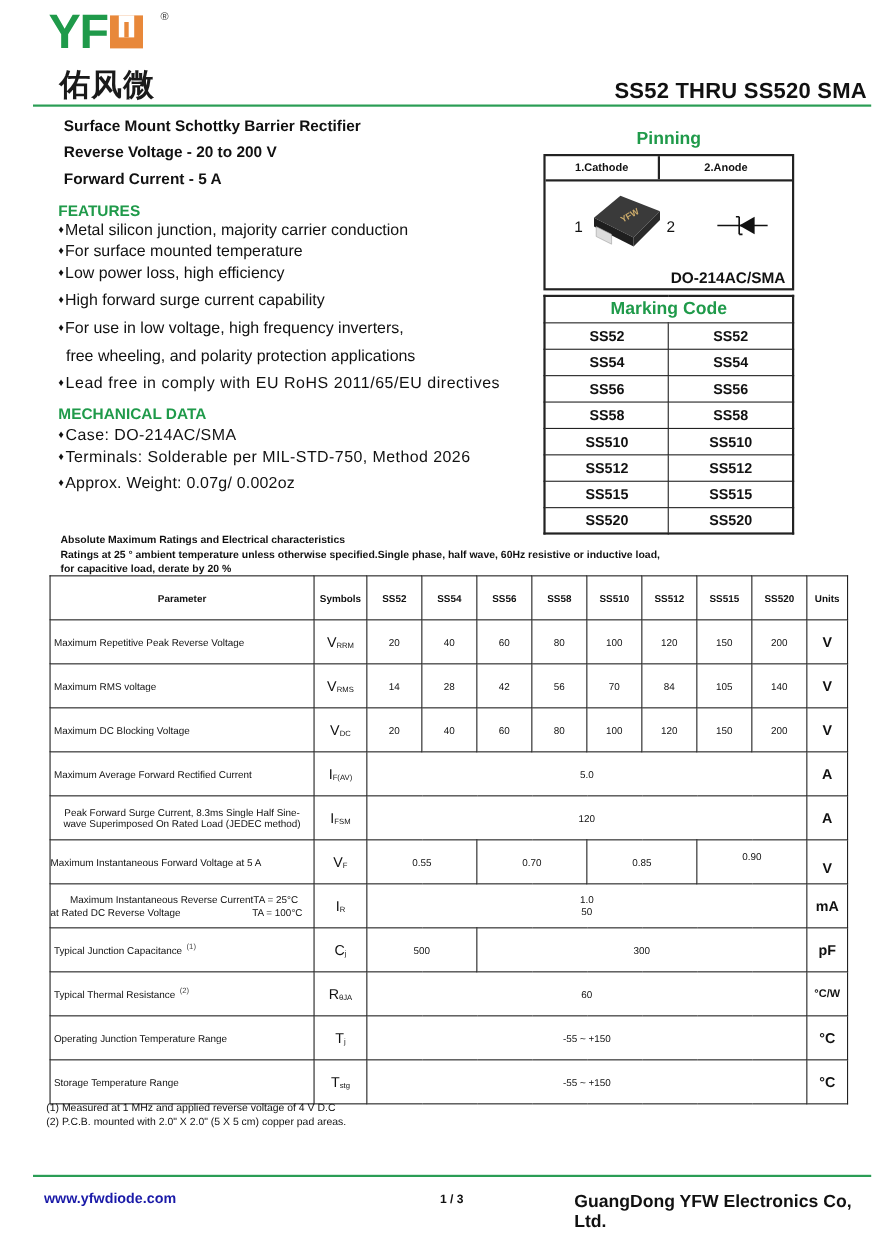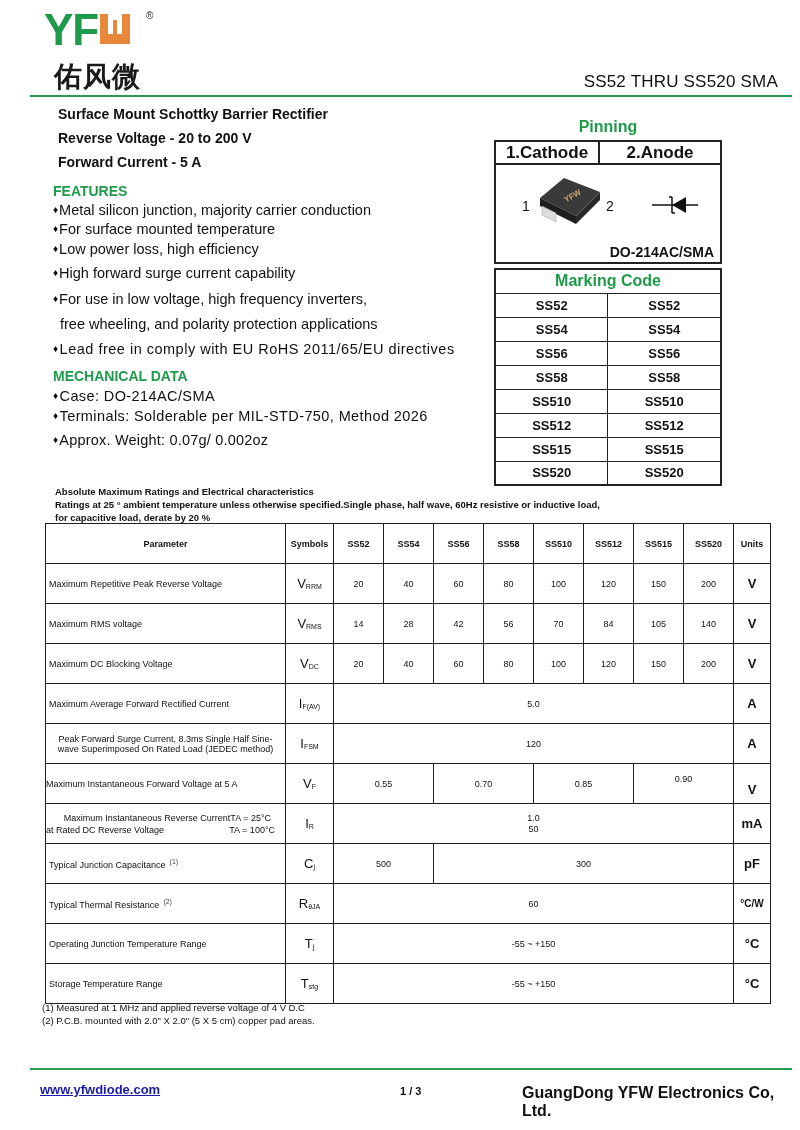--- a/index.html
+++ b/index.html
@@ -8,34 +8,34 @@
   .abs { position: absolute; }
 
   
   .logo-latin { left: 44px; top: 8px; font-size: 44px; font-weight: bold; letter-spacing: -1px; line-height: 1; }
   .logo-latin .g { color: #1f9a4a; }
   .logo-u { display: inline-block; width: 30px; height: 30px; vertical-align: top; margin-top: 6px; margin-left: 2px; position: relative; background: #e8883a; }
   .logo-u::after { content: ""; position: absolute; left: 8px; top: 0; width: 14px; height: 20px; background: #fff; }
   .logo-u::before { content: ""; position: absolute; left: 13px; top: 6px; width: 4px; height: 14px; background: #e8883a; z-index: 2; }
   .logo-reg { left: 146px; top: 10px; font-size: 10px; color: #333; }
   .logo-cn { left: 54px; top: 58px; font-size: 28px; font-weight: bold; font-family: "DejaVu Sans", sans-serif; letter-spacing: 1px; color: #1a1a1a; }
-  .title { right: 22px; top: 72px; font-size: 17px; font-weight: normal; letter-spacing: 0.2px; }
+  .title { right: 12px; top: 72px; font-size: 20px; font-weight: bold; letter-spacing: 0.2px; }
   .hr-top { left: 30px; top: 95px; width: 762px; height: 2px; background: #2a9d55; }
 
   .sub { left: 58px; font-size: 14px; font-weight: bold; }
 
   .sec-title { left: 53px; font-size: 14px; font-weight: bold; color: #1f9a4a; }
   .bullet { left: 53px; font-size: 14.5px; white-space: nowrap; }
   .bullet .dia { display: inline-block; font-size: 10px; vertical-align: 2px; margin-right: 1px; }
 
   
   .pin-title { left: 494px; width: 228px; top: 118px; text-align: center; font-size: 16px; font-weight: bold; color: #1f9a4a; }
   .pin-box { left: 494px; top: 140px; width: 228px; height: 124px; border: 2px solid #222; }
   .pin-head { display: flex; height: 23px; border-bottom: 2px solid #222; }
-  .pin-head div { flex: 1; text-align: center; font-size: 17px; font-weight: bold; line-height: 21px; }
+  .pin-head div { flex: 1; text-align: center; font-size: 10px; font-weight: bold; line-height: 21px; }
   .pin-head div:first-child { border-right: 2px solid #222; flex: 0 0 104px; }
   .pkg-label { right: 6px; bottom: 2px; font-size: 14px; font-weight: bold; }
 
   
   .mark { left: 494px; top: 268px; width: 228px; border: 2px solid #222; border-collapse: collapse; }
   .mark td { border: 1.5px solid #222; height: 24px; text-align: center; font-size: 13px; font-weight: bold; }
   .mark .mhead { color: #1f9a4a; font-size: 16px; height: 24px; }
 
   
   .note { left: 55px; font-size: 9.5px; font-weight: bold; white-space: nowrap; }
@@ -47,21 +47,21 @@
   .main td.param { text-align: left; padding-left: 3px; font-size: 9px; }
   .main td.sym { font-size: 13px; }
   .main td.sym sub { font-size: 7px; vertical-align: -1px; }
   .main td.unit { font-size: 13px; font-weight: bold; }
   .sup { font-size: 7px; vertical-align: 4px; color: #444; margin-left: 4px; }
 
   .foot { left: 42px; font-size: 9.5px; white-space: nowrap; }
 
   
   .hr-bot { left: 30px; top: 1068px; width: 762px; height: 2px; background: #2a9d55; }
-  .url { left: 40px; top: 1082px; font-size: 13px; font-weight: bold; color: #1a1aa8; text-decoration: underline; }
+  .url { left: 40px; top: 1082px; font-size: 13px; font-weight: bold; color: #1a1aa8; }
   .page { left: 400px; top: 1085px; font-size: 11px; font-weight: bold; }
   .company { left: 522px; top: 1084px; font-size: 16px; font-weight: bold; }
 </style>
 </head>
 <body>
 
 <div class="abs logo-latin"><span class="g">YF</span><span class="logo-u"></span></div>
 <div class="abs logo-reg">®</div>
 <div class="abs logo-cn">佑风微</div>
 <div class="abs title">SS52 THRU SS520  SMA</div>

